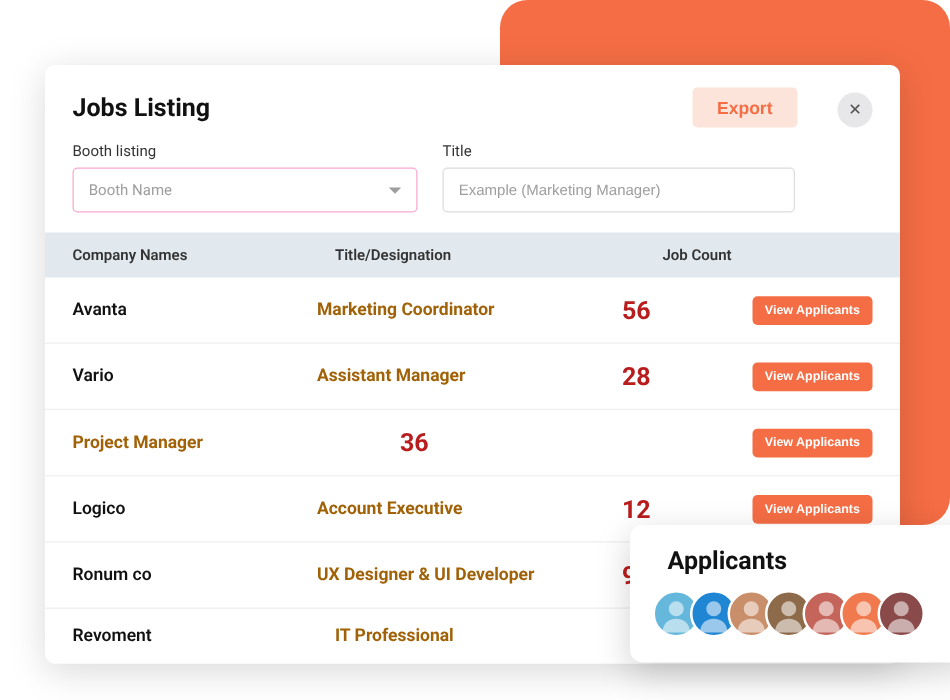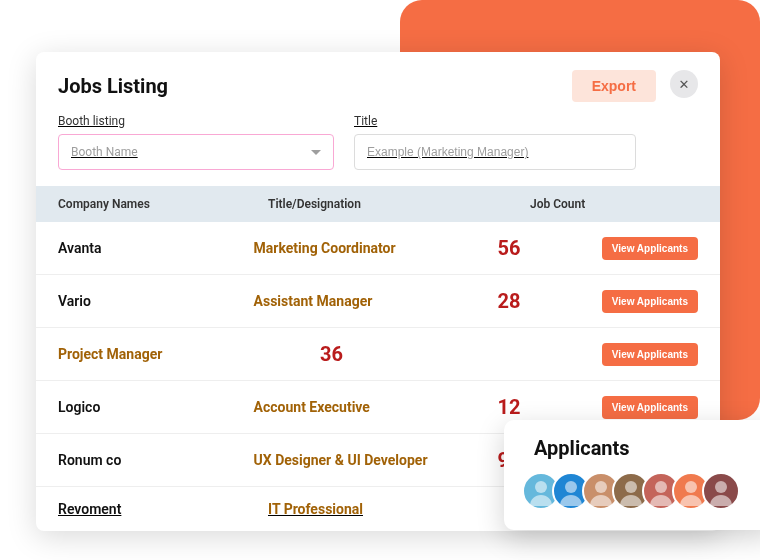--- a/index.html
+++ b/index.html
@@ -1,37 +1,37 @@
 <!DOCTYPE html>
 <html><head>
 <meta charset="utf-8">
 <style>
   html,body{margin:0;padding:0;font-family:-apple-system,BlinkMacSystemFont,"Segoe UI",Roboto,Helvetica,Arial,sans-serif;background:#fff;}
   .stage{position:relative;width:760px;height:560px;overflow:hidden;}
   .bg-block{position:absolute;top:0;right:0;width:360px;height:420px;background:#f56d44;border-radius:22px;}
   .card{position:absolute;top:52px;left:18px;width:684px;background:#fff;border-radius:8px;box-shadow:0 6px 30px rgba(0,0,0,0.15);padding:18px 0 0;margin-left:18px;}
   .card-header{display:flex;align-items:center;justify-content:space-between;padding:0 22px 6px;}
   .card-title{font-size:20px;font-weight:700;color:#111;}
-  .head-actions{display:flex;align-items:flex-start;gap:14px;}
+  .head-actions{display:flex;align-items:flex-end;gap:32px;}
   .export-btn{background:#fde4da;color:#f56d44;border:none;border-radius:4px;padding:8px 20px;font-size:14px;font-weight:600;cursor:pointer;}
   .close-btn{width:28px;height:28px;border-radius:50%;background:#e7e7e9;display:flex;align-items:center;justify-content:center;cursor:pointer;color:#555;font-size:13px;}
   .filters{display:flex;gap:20px;padding:6px 22px 16px;}
-  .filter-col{display:flex;flex-direction:column;gap:6px;text-decoration:underline;}
+  .filter-col{display:flex;flex-direction:column;gap:6px;}
   .filter-label{font-size:12px;color:#333;}
   .select{width:250px;height:34px;border:1px solid #f9a8d4;border-radius:4px;display:flex;align-items:center;justify-content:space-between;padding:0 12px;color:#9e9e9e;font-size:12px;cursor:pointer;}
   .text-input{width:256px;height:34px;border:1px solid #dcdcdc;border-radius:4px;padding:0 12px;font-size:12px;color:#333;}
   .text-input::placeholder{color:#9e9e9e;}
   .chev{width:0;height:0;border-left:5px solid transparent;border-right:5px solid transparent;border-top:5px solid #9e9e9e;}
   .table-head{background:#e1e9ef;display:flex;padding:11px 22px;font-size:12px;font-weight:600;color:#333;}
   .col-a{width:210px;}
   .col-b{width:262px;}
   .col-c{width:112px;}
   .col-d{flex:1;}
   .row{display:flex;align-items:center;padding:14px 22px;border-bottom:1px solid #eee;font-size:14px;}
-  .row:last-child{border-bottom:none;text-decoration:underline;}
+  .row:last-child{border-bottom:none;}
   .cell-company{width:210px;font-weight:600;color:#111;}
   .cell-title{width:262px;font-weight:700;color:#a16207;}
   .cell-count{width:112px;font-weight:700;color:#b91c1c;font-size:20px;}
   .cell-act{flex:1;text-align:right;}
   .view-btn{background:#f56d44;color:#fff;border:none;border-radius:4px;padding:6px 10px;font-size:10px;font-weight:600;cursor:pointer;white-space:nowrap;}
   .applicants-card{position:absolute;left:504px;top:420px;width:234px;background:#fff;border-radius:10px;box-shadow:0 8px 28px rgba(0,0,0,0.18);padding:16px 18px 20px;}
   .applicants-title{font-size:20px;font-weight:700;color:#111;margin-bottom:12px;margin-left:12px;}
   .avatar-row{display:flex;}
   .avatar{width:34px;height:34px;border-radius:50%;border:2px solid #fff;margin-left:-8px;display:flex;align-items:center;justify-content:center;}
   .avatar:first-child{margin-left:0;}

